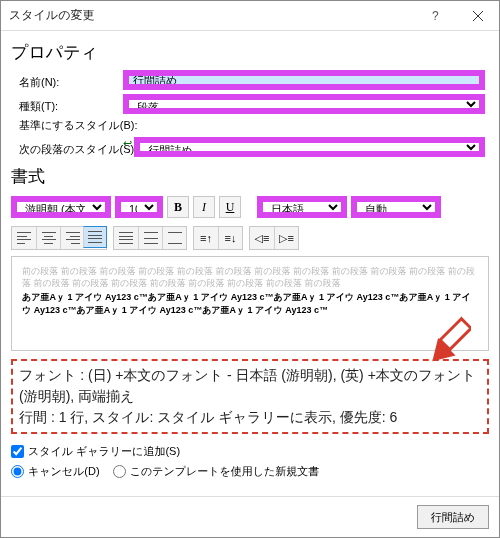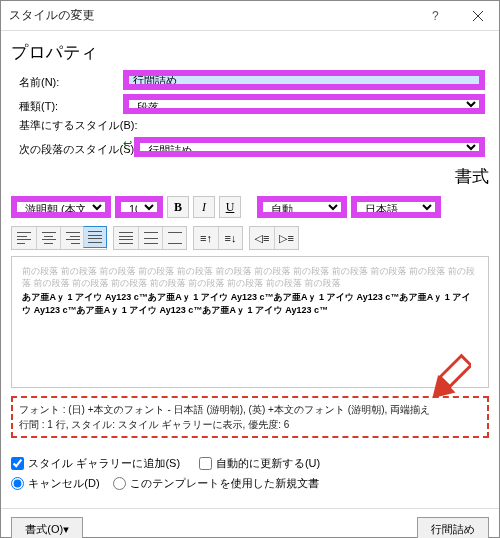--- a/index.html
+++ b/index.html
@@ -22,21 +22,21 @@
   .content { padding: 8px 10px 10px 10px; flex:1; display:flex; flex-direction:column; }
   .group-label { font-size: 17px; margin: 2px 0 4px 0; color:#000;font-family:Liberation Mono, monospace; }
   .row { display:flex; align-items:flex-end; margin:2px 0; }
   .row label.l { width: 108px; padding-left: 8px; white-space:nowrap; }
   .field { flex:1; padding:0 4px; }
   .txt, select.combo {
     width: 100%; height: 20px; border: 6px solid #d946ef;
     font-size: 11px; padding: 0 4px; background:#fff; color:#000;
   }
   .txt.sel { background:#cce8ff; }
-  .section-sep { margin: 6px 0 4px 0; text-align: right; }
+  .section-sep { margin: 6px 0 4px 0; }
   .toolbar {
     display:flex; align-items:center; gap:4px; margin:4px 0;
   }
   .toolbar .sel { min-width: 90px; height:22px; }
   .toolbar .sel.sm { min-width: 48px; width:48px; }
   .tbutton {
     width:22px; height:22px; border:1px solid #c8c8c8;
     background:#f4f4f4; display:inline-flex; align-items:center; justify-content:center;
     font-family: "Times New Roman", serif; font-size:12px;
   }
@@ -44,29 +44,29 @@
   .tbutton.ital{font-style:italic;}
   .tbutton.und{text-decoration:underline;}
   .row2 { display:flex; gap:6px; margin:4px 0 4px 0; }
   .btngroup { display:flex; border:1px solid #c8c8c8; }
   .btngroup .ib { width:24px; height:22px; display:flex; align-items:center; justify-content:center; background:#f4f4f4; }
   .btngroup .ib + .ib { border-left:1px solid #d0d0d0; }
   .ib.active { background:#cfe4f7; border:1px solid #2a8ad4; margin:-1px; z-index:1; position:relative; }
   .align-glyph { width:14px; height:12px; display:flex; flex-direction:column; justify-content:space-between; }
   .align-glyph span { height:1px; background:#555; width:100%; }
   .preview {
-    border:1px solid #c8c8c8; background:#fff; height:132px;
+    border:1px solid #c8c8c8; background:#fff; height:95px;
     margin: 2px 0 2px 0; padding: 8px 10px;
     overflow:hidden; font-size:9px; color:#888;
   }
   .preview .gray { color:#b7b7b7; line-height:1.35; }
   .preview .black { color:#000; font-weight:bold; font-size:9px; line-height:1.4; margin:2px 0;}
   .desc-box {
-    border:2px dashed #d63a2a; margin:6px 0 14px 0; padding:4px 6px;
-    font-size:10px; line-height:1.5; color:#222; position:relative;
+    border:2px dashed #d63a2a; margin:6px 0 6px 0; padding:4px 6px;
+    font-size:14px; line-height:1.5; color:#222; position:relative;
   }
   .arrow {
     position:absolute; right:16px; top:-52px; width:58px; height:58px;
   }
   .checks { margin:4px 0 2px 0; }
   .checks label { margin-right: 16px; display:inline-flex; align-items:center; gap:4px; }
   .radios { margin: 2px 0 6px 0; }
   .radios label { margin-right: 10px; display:inline-flex; align-items:center; gap:4px; }
   .bottombar {
     display:flex; align-items:center; padding:8px 10px; gap:8px;
@@ -135,22 +135,22 @@
 
     <div class="group-label section-sep">書式</div>
 
     <div class="toolbar">
       <select class="combo sel" style="width:100px"><option>游明朝 (本文のフォ</option></select>
       <select class="combo sel sm"><option>10.5</option></select>
       <button class="tbutton bold">B</button>
       <button class="tbutton ital">I</button>
       <button class="tbutton und">U</button>
       <span style="width:8px"></span>
+      <select class="combo sel" style="width:62px"><option>日本語</option></select>
       <select class="combo sel" style="width:90px"><option>自動</option></select>
-      <select class="combo sel" style="width:62px"><option>日本語</option></select>
     </div>
 
     <div class="row2">
       <div class="btngroup">
         <div class="ib">
             <div class="align-glyph">
               <span></span>
               <span style="width:70%"></span>
               <span></span>
               <span style="width:60%"></span>
@@ -225,36 +225,31 @@
         <polygon points="26,30 20,54 44,48" fill="#d63a2a"></polygon>
       </svg>
       <div>フォント : (日) +本文のフォント - 日本語 (游明朝), (英) +本文のフォント (游明朝), 両端揃え</div>
       <div>行間 : 1 行, スタイル: スタイル ギャラリーに表示, 優先度: 6</div>
     </div>
 
     <div class="checks">
       <label>
         <input type="checkbox" checked="" style="">
         <span>スタイル ギャラリーに追加(S)</span>
-      </label>
-      <label>
-        <input type="checkbox" style="">
-        <span>自動的に更新する(U)</span>
       </label>
     </div>
     <div class="radios">
       <label>
         <input type="radio" name="scope" checked="" style="">
         <span>キャンセル(D)</span>
       </label>
       <label>
         <input type="radio" name="scope" style="">
         <span>このテンプレートを使用した新規文書</span>
       </label>
     </div>
   </div>
 
   <div class="bottombar">
-    <button class="btn"><span>書式(O)</span> ▾</button>
     <span class="spacer"></span>
     <button class="btn">行間詰め</button>
   </div>
 </div>
 
 </body></html>

